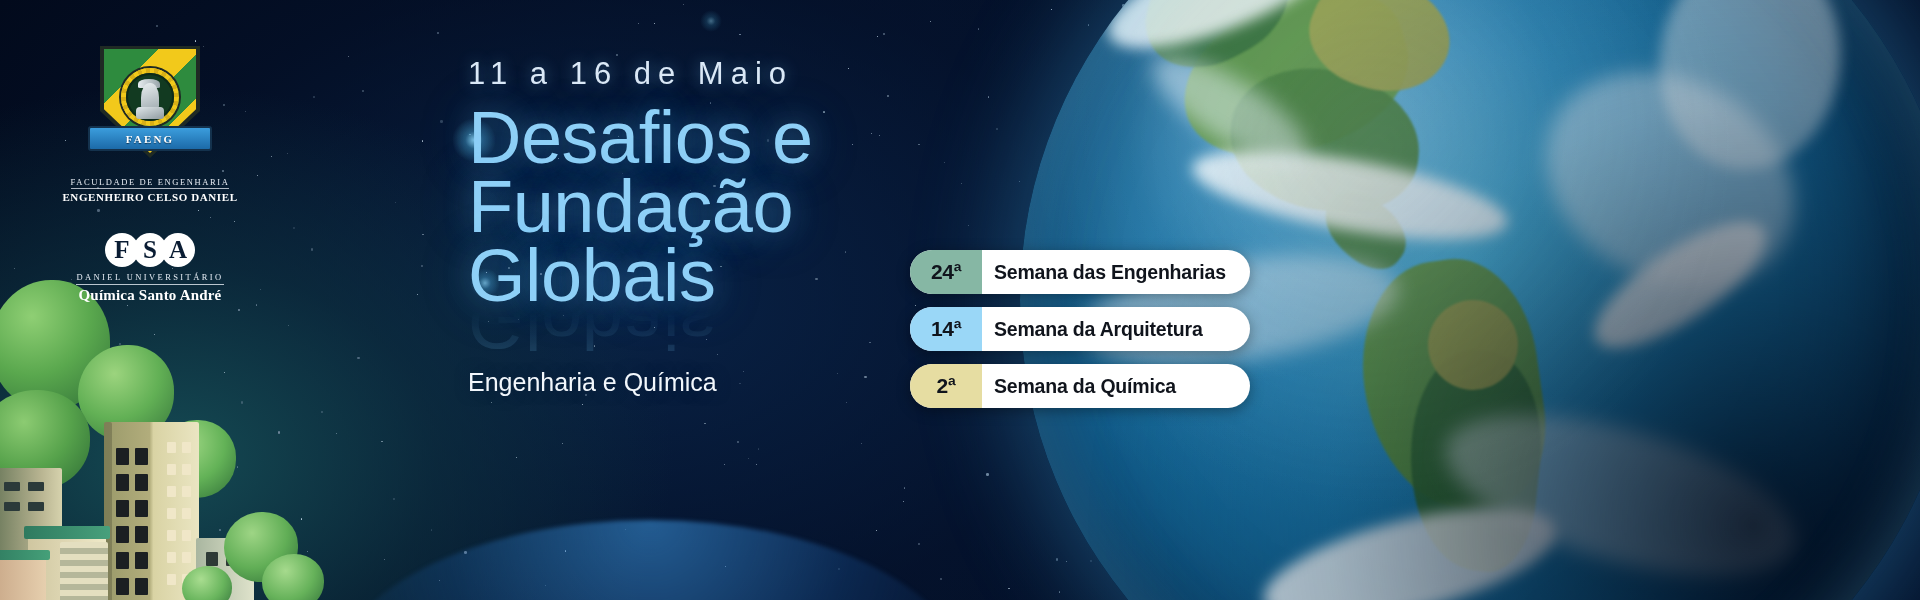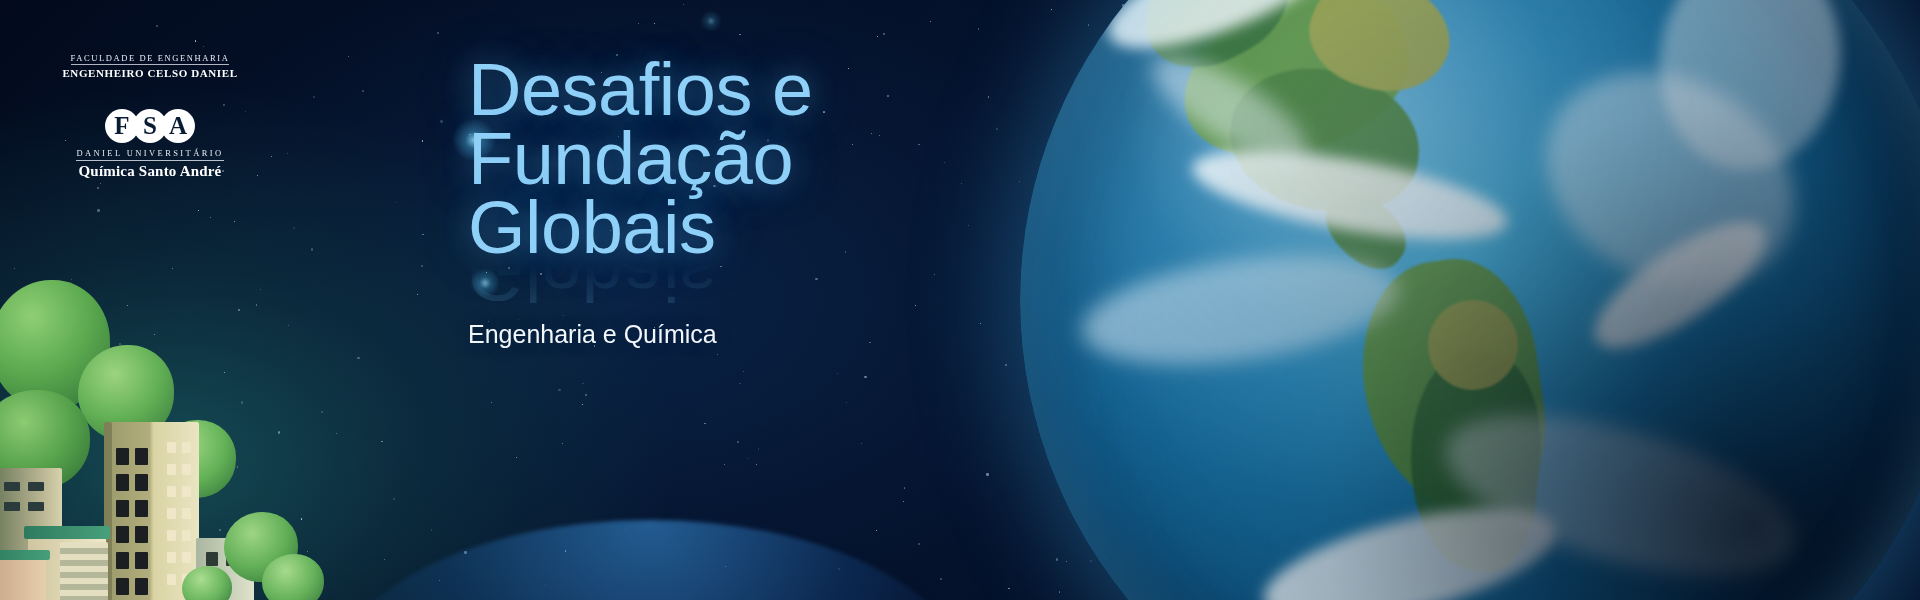--- a/index.html
+++ b/index.html
@@ -143,21 +143,21 @@
   .bldg { position:absolute; border-radius:2px 2px 0 0; }
   .win { position:absolute; background:#1b1f22; border-radius:1px; }
   .win.lite { background:#f0e7c8; }
 
   
   #text-block { position:absolute; left:468px; top:56px; width:470px; }
   #date-line {
     color:#dbe9f7; font-size:31px; letter-spacing:7px; font-weight:300;
     text-shadow:0 0 16px rgba(120,200,255,.45);
   }
-  #title { }
+  #title { margin-top:12px; }
   .tline {
     color:#8ed0f7; font-size:74px; line-height:0.93; font-weight:500;
     letter-spacing:-0.5px;
     text-shadow:0 0 28px rgba(90,185,245,.45), 0 0 60px rgba(60,150,230,.25);
   }
   #title-reflection {
     margin-top:2px; height:44px; overflow:hidden;
     transform:scaleY(-1); opacity:0.16;
     -webkit-mask-image:linear-gradient(to top, transparent 0%, #000 90%);
             mask-image:linear-gradient(to top, transparent 0%, #000 90%);
@@ -484,47 +484,79 @@
     <div class="win" style="left:206px;top:282px;width:12px;height:14px;background:#2e3a36;"></div>
     <div class="win" style="left:226px;top:282px;width:12px;height:14px;background:#2e3a36;"></div>
     <div class="foliage" style="left:224px;top:242px;width:74px;height:70px;background:radial-gradient(circle at 38% 30%, #9ed585 0%, #61ae56 52%, #2e6d36 100%);"></div>
     <div class="foliage" style="left:262px;top:284px;width:62px;height:56px;background:radial-gradient(circle at 38% 30%, #a6da8d 0%, #66b25a 52%, #306f38 100%);"></div>
     <div class="foliage" style="left:182px;top:296px;width:50px;height:44px;background:radial-gradient(circle at 38% 30%, #a9dd90 0%, #69b55d 52%, #32713a 100%);"></div>
   </div>
 
   <div id="logos">
 
     <div class="faeng">
+      <div class="crest">
+        <div class="shield"></div>
+        <div class="shield-in"></div>
+        <div class="gear">
+          <div class="gear-in">
+            <div class="bust-plume"></div>
+            <div class="bust"></div>
+          </div>
+        </div>
+        <div class="ribbon">
+          <span>FAENG</span>
+        </div>
+      </div>
       <div class="faeng-cap">FACULDADE DE ENGENHARIA</div>
       <div class="faeng-name">ENGENHEIRO CELSO DANIEL</div>
     </div>
 
     <div class="fsa">
       <div class="fsa-letters">
         <div class="c">F</div>
         <div class="c">S</div>
         <div class="c">A</div>
       </div>
       <div class="fsa-cap">DANIEL UNIVERSITÁRIO</div>
       <div class="fsa-name">Química Santo André</div>
     </div>
 
   </div>
 
   <div id="text-block">
+    <div id="date-line">11 a 16 de Maio</div>
 
     <div id="title">
       <div class="tline">Desafios e</div>
       <div class="tline">Fundação</div>
       <div class="tline">Globais</div>
     </div>
 
     <div id="title-reflection">
       <div class="tline">Globais</div>
     </div>
 
     <div id="subtitle">
       <div>Engenharia e Química</div>
     </div>
   </div>
 
+  <div id="badges">
+
+    <div class="badge">
+      <div class="badge-num" style="background: rgb(134, 183, 164);">24ª</div>
+      <div class="badge-label">Semana das Engenharias</div>
+    </div>
+
+    <div class="badge">
+      <div class="badge-num" style="background: rgb(154, 215, 247);">14ª</div>
+      <div class="badge-label">Semana da Arquitetura</div>
+    </div>
+
+    <div class="badge">
+      <div class="badge-num" style="background: rgb(230, 221, 162);">2ª</div>
+      <div class="badge-label">Semana da Química</div>
+    </div>
+
+  </div>
 
 </div>
 
 </body></html>

